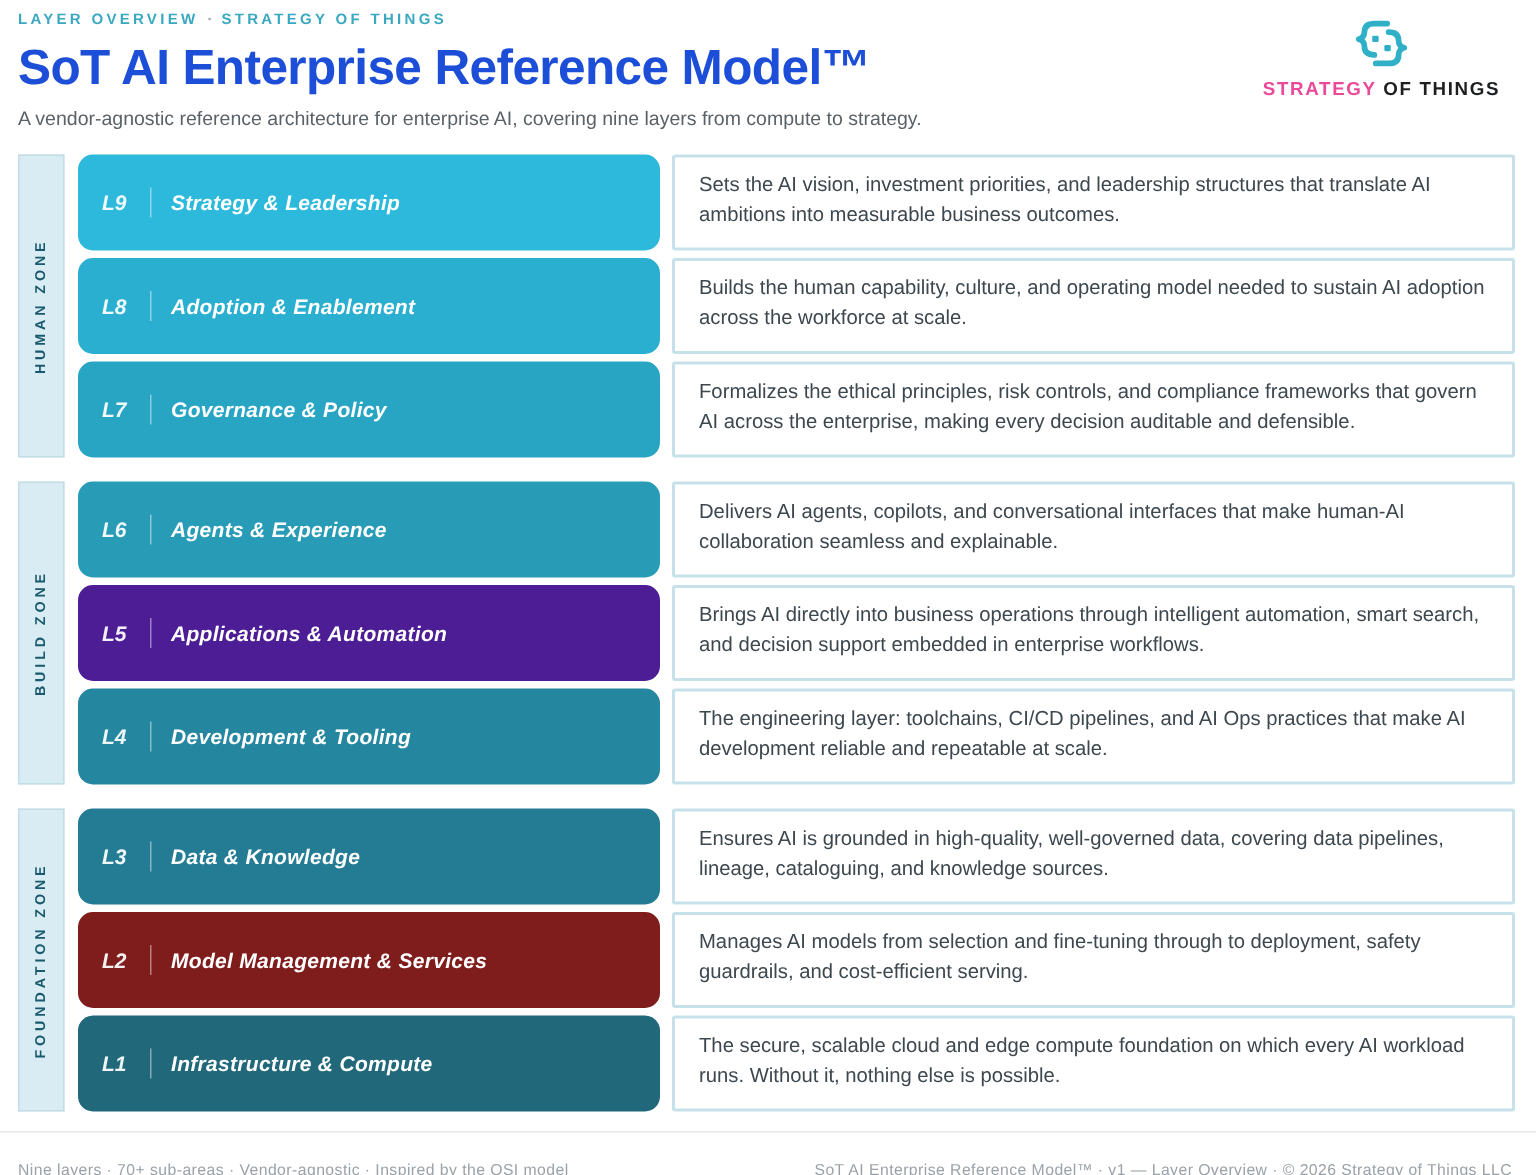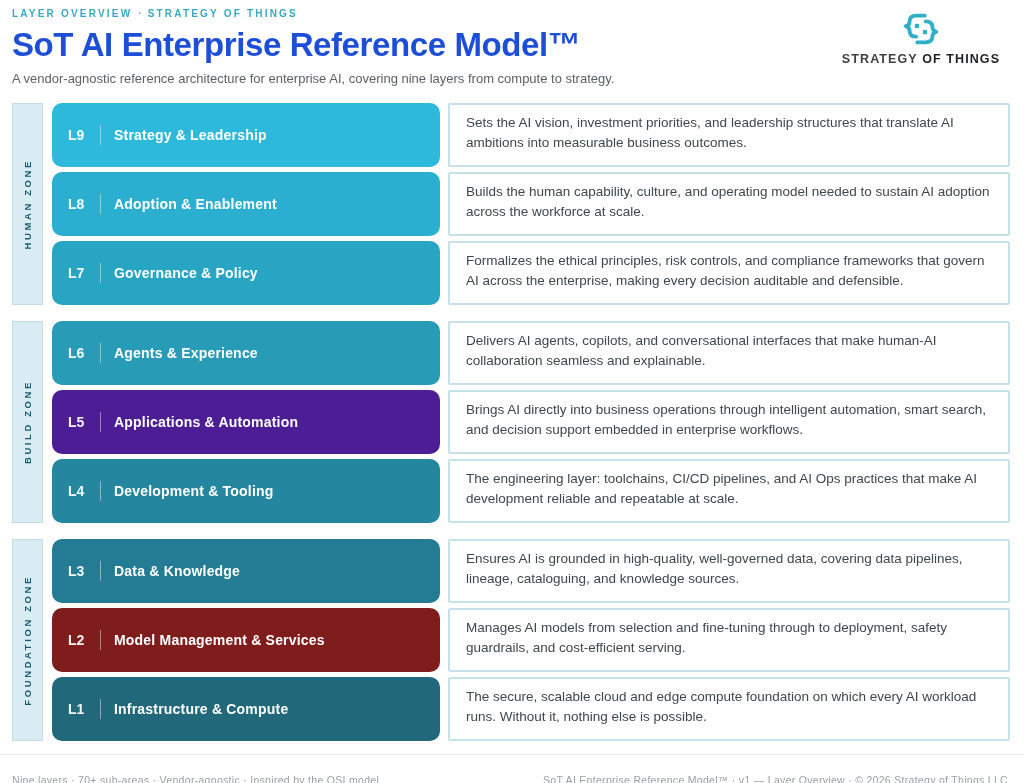--- a/index.html
+++ b/index.html
@@ -6,34 +6,34 @@
   html,body { width:1024px; height:783px; background:#ffffff; overflow:hidden;
               font-family:"Liberation Sans","DejaVu Sans",sans-serif; }
   .header { position:absolute; left:12px; top:8px; }
   .eyebrow { font-size:10px; font-weight:bold; letter-spacing:2.2px; color:#3aa8c0; }
   .eyebrow .sep { color:#9aa1a7; margin:0 6px; letter-spacing:0; }
   .title { margin-top:7px; font-size:33px; font-weight:bold; color:#1d4ed8; letter-spacing:-0.4px; }
   .subtitle { margin-top:7px; font-size:13px; color:#5a6268; }
   .logo { position:absolute; right:18px; top:10px; width:170px; text-align:center; }
   .logo-mark { display:block; margin:0 auto 4px auto; }
   .logo-word { font-size:12.5px; font-weight:bold; letter-spacing:1.1px; white-space:nowrap; }
-  .logo-word .p1 { color:#404040;text-align:right; }
+  .logo-word .p1 { color:#ec4899;text-align:right; }
   .logo-word .p2 { color:#1d1f21; }
 
   .board { position:absolute; left:12px; right:14px; top:103px; }
   .zone { display:flex; gap:9px; margin-bottom:16px; }
   .zone:last-child { margin-bottom:0; }
   .zone-label { width:31px; background:#d9ecf3; border:1px solid #c2dde6;
                 display:flex; align-items:center; justify-content:center; }
   .zone-label span { writing-mode:vertical-rl; transform:rotate(180deg);
                      font-size:9.5px; font-weight:bold; letter-spacing:2.6px; color:#1a5a6e; }
   .rows { flex:1; display:flex; flex-direction:column; gap:5px; }
   .row { display:flex; gap:8px; height:64px; }
   .bar { width:388px; border-radius:10px; display:flex; align-items:center;
-         padding:0 16px; color:#ffffff; }
+         padding:0 16px; color:#ffffff;font-style:italic; }
   .bar .lid { font-size:14px; font-weight:bold; width:28px; color:rgba(255,255,255,0.93); }
   .bar .div { width:1px; height:20px; background:rgba(255,255,255,0.45); margin:0 13px 0 4px; }
   .bar .lname { font-size:14px; font-weight:bold; letter-spacing:0.2px; }
   .desc { flex:1; background:#ffffff; border:2px solid #c7e1ea; border-radius:2px;
           display:flex; flex-direction:column; padding:8px 16px; }
   .desc p { font-size:13.5px; line-height:1.48; color:#3d474e; }
 
   .footer { position:absolute; left:0; right:0; top:754px; border-top:1px solid #e6e8ea;
             padding:19px 16px 0 12px; display:flex; justify-content:space-between; }
   .footer span { font-size:10.5px; color:#9aa1a7; letter-spacing:0.3px; }

